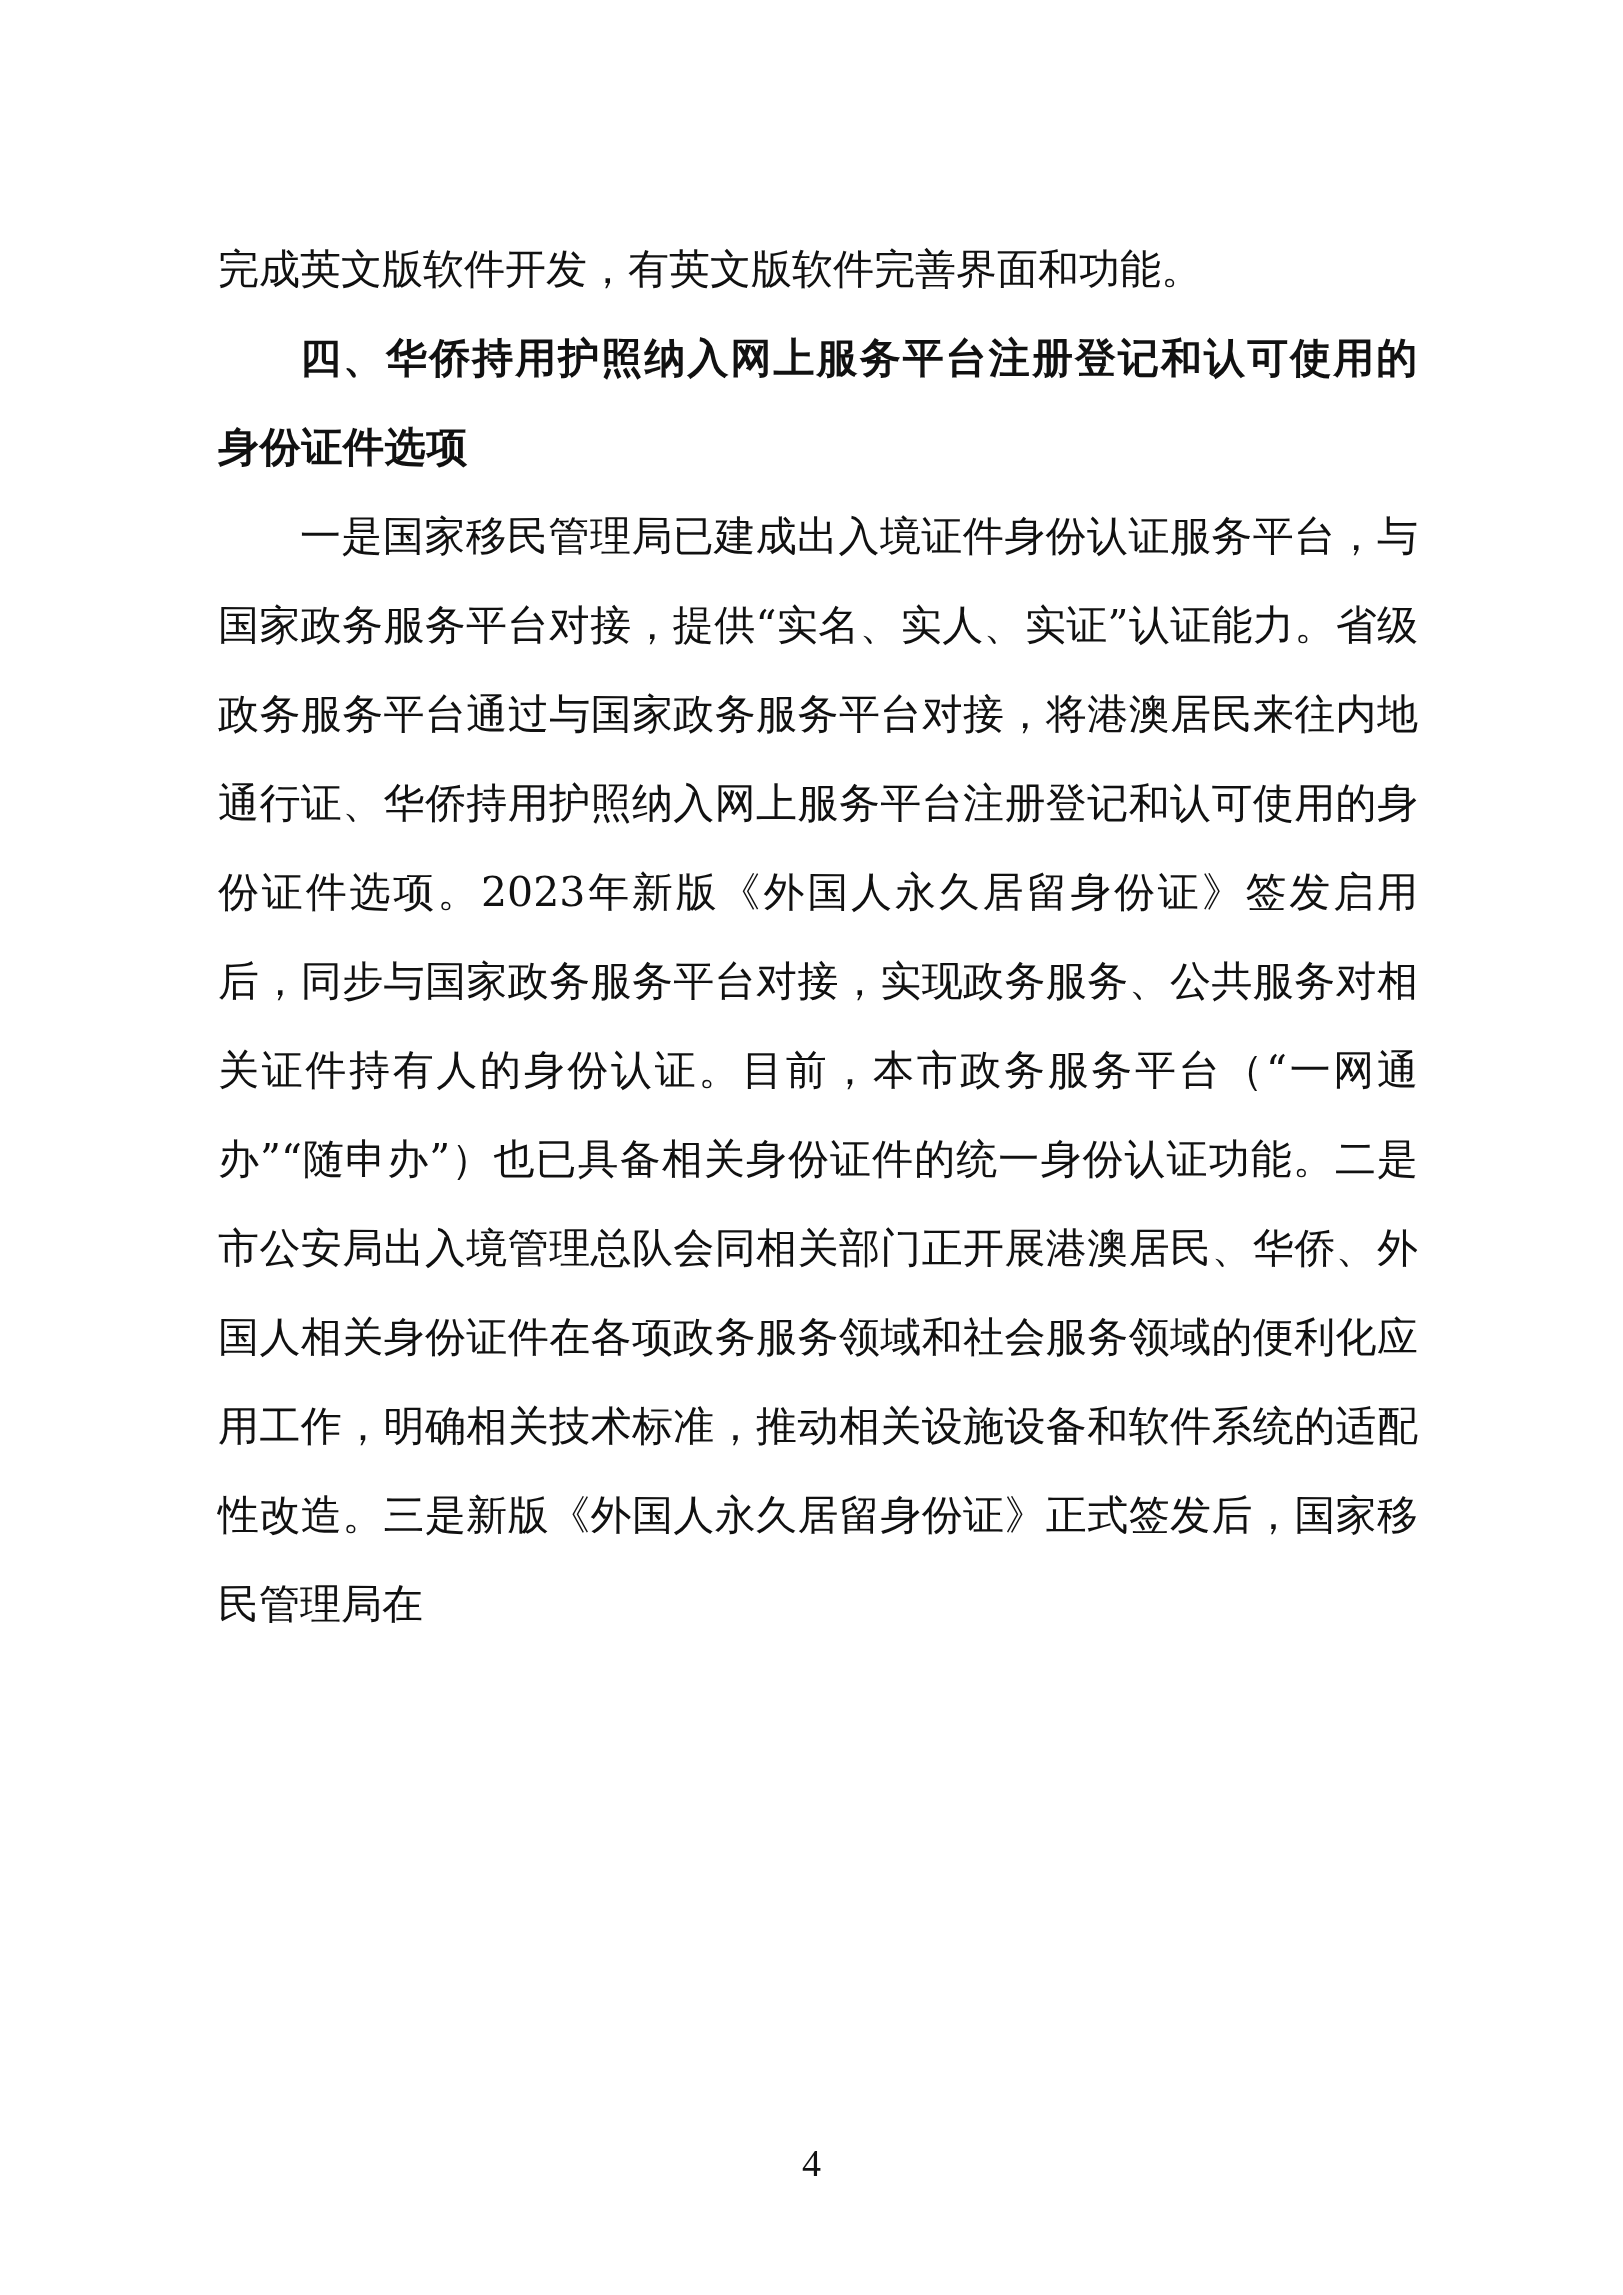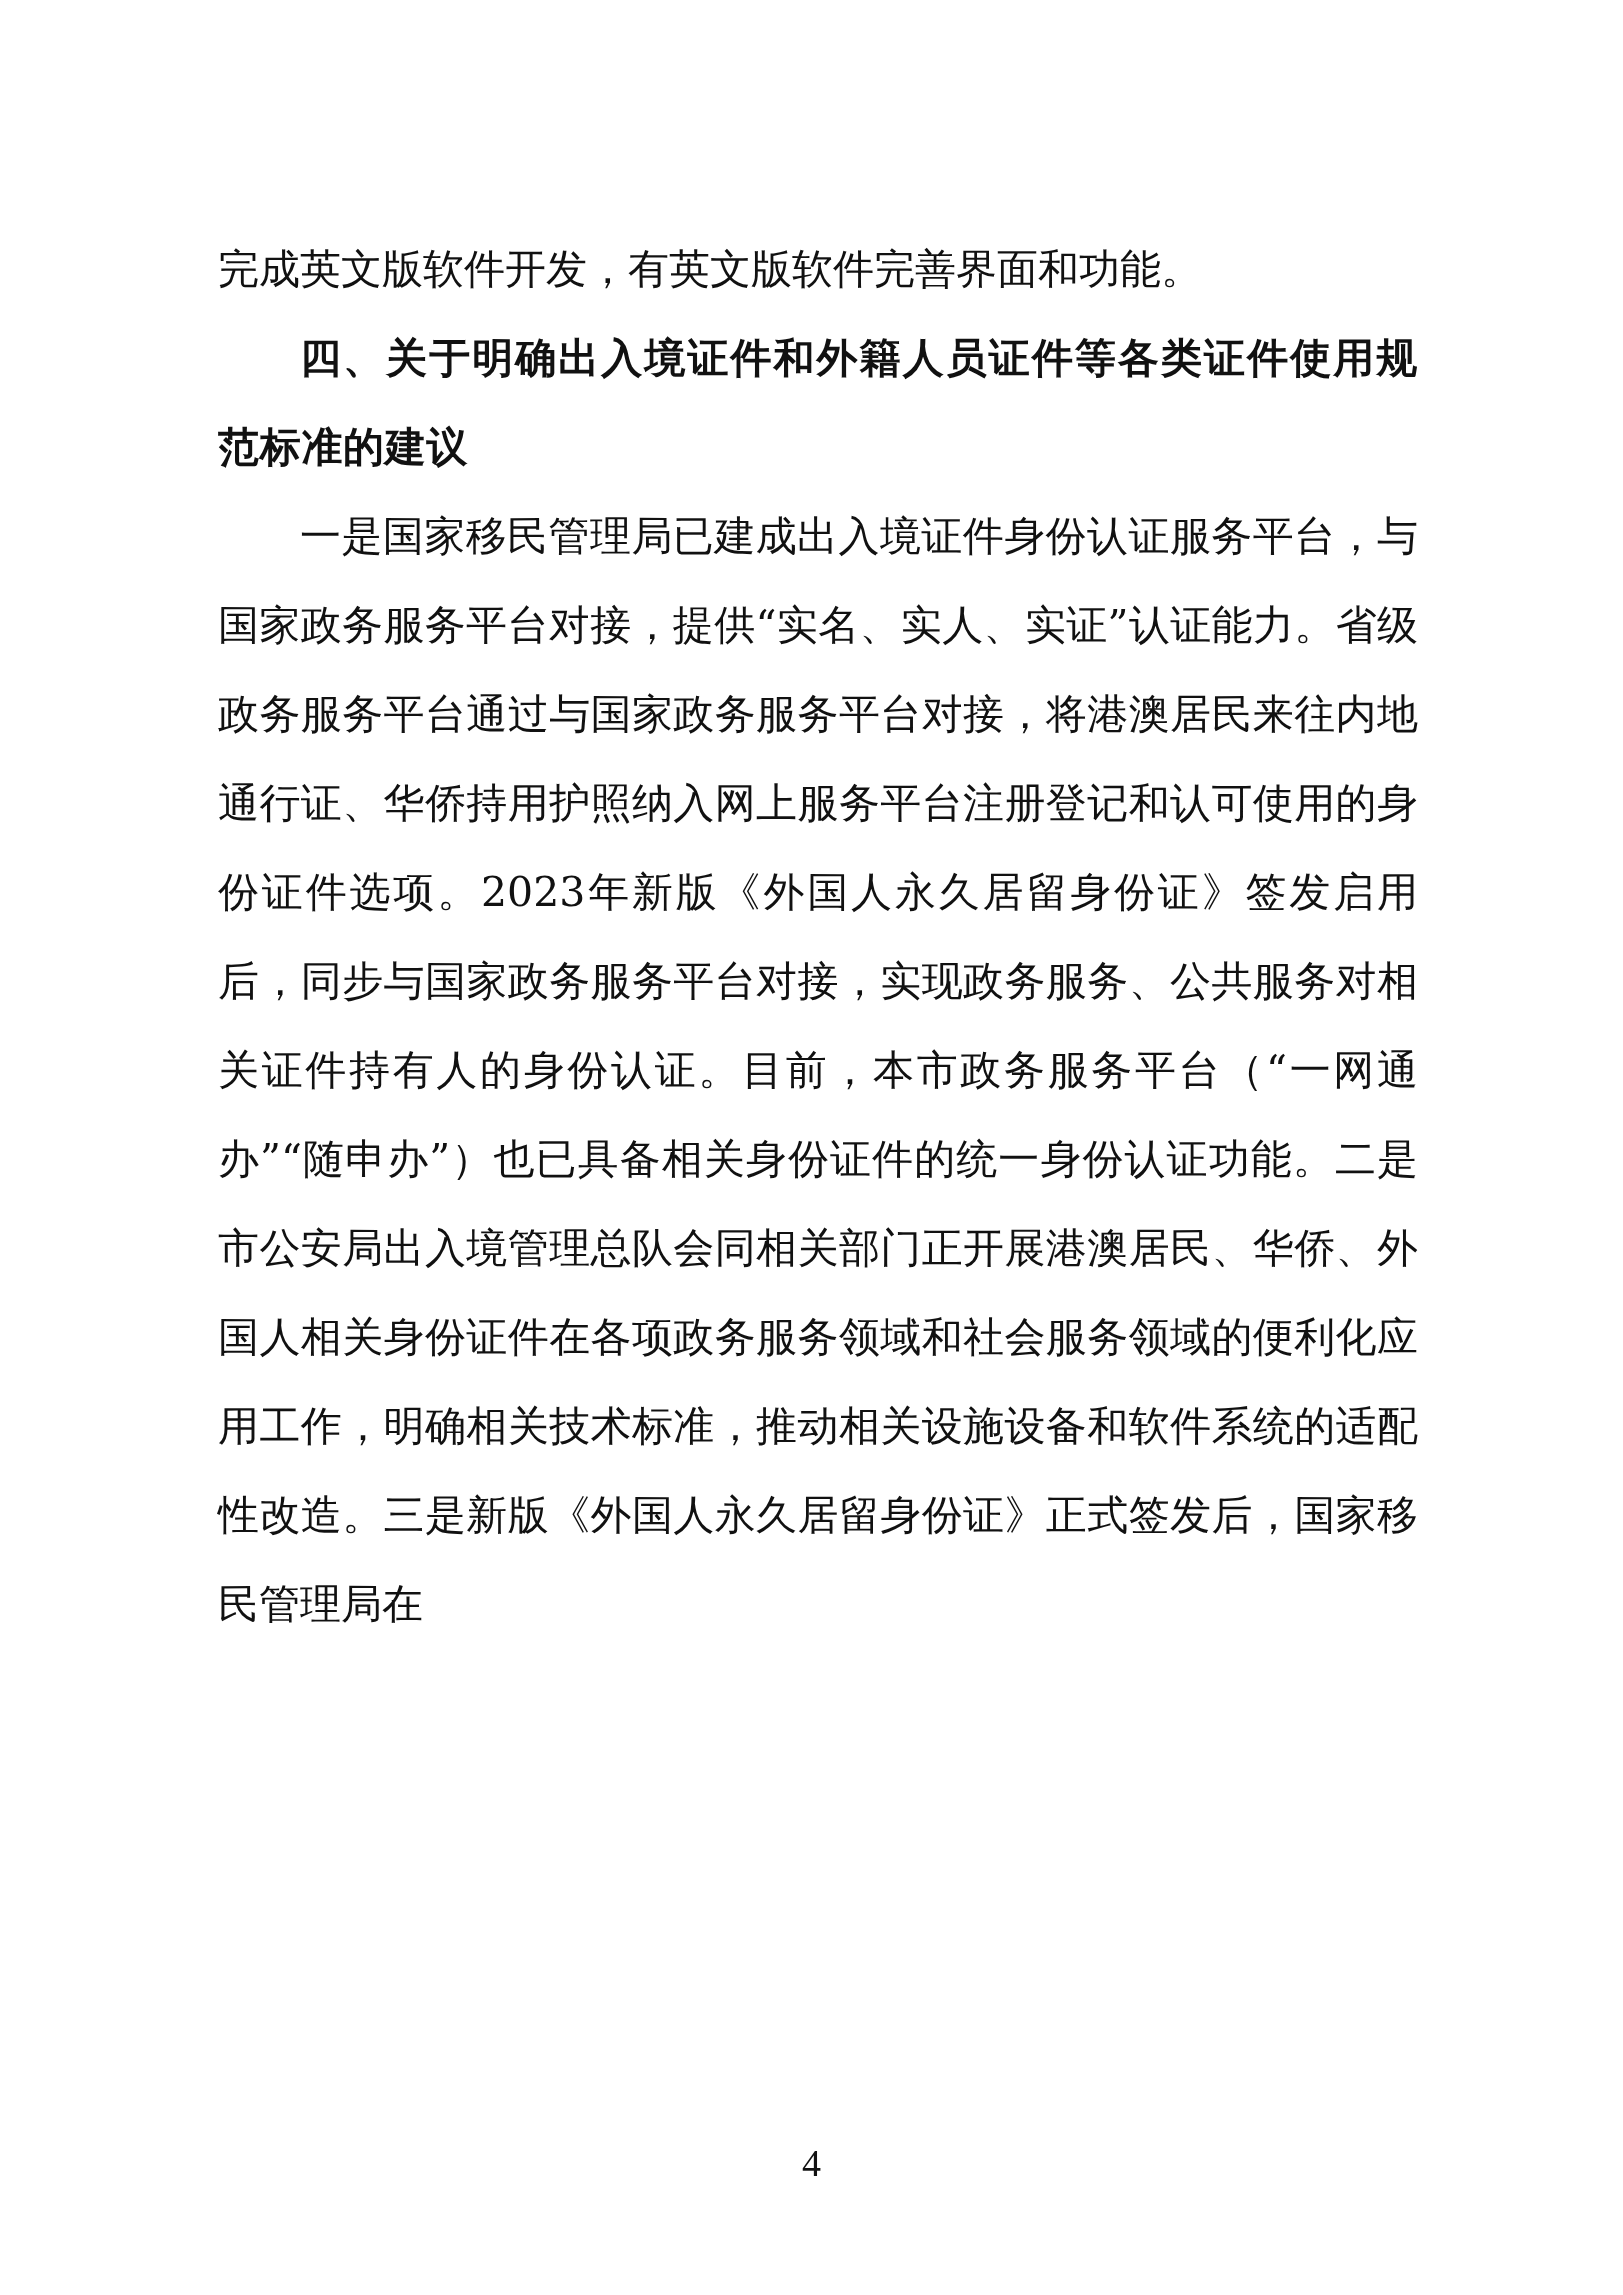--- a/index.html
+++ b/index.html
@@ -21,18 +21,18 @@
     position: absolute; left: 0; width: 1623px; top: 2141px; text-align: center;
     font-family: "Liberation Serif", serif; font-size: 38px; color: #111;
   }
 </style>
 </head>
 <body>
 
 <div class="page">
   <div class="content">
     <p class="body">完成英文版软件开发，有英文版软件完善界面和功能。</p>
-    <p class="heading indent">四、关于明确出入境证件和外籍人员证件等各类证件使用规范标准的建议</p>
+    <p class="heading indent">四、华侨持用护照纳入网上服务平台注册登记和认可使用的身份证件选项</p>
     <p class="body indent">一是国家移民管理局已建成出入境证件身份认证服务平台，与国家政务服务平台对接，提供“实名、实人、实证”认证能力。省级政务服务平台通过与国家政务服务平台对接，将港澳居民来往内地通行证、华侨持用护照纳入网上服务平台注册登记和认可使用的身份证件选项。2023年新版《外国人永久居留身份证》签发启用后，同步与国家政务服务平台对接，实现政务服务、公共服务对相关证件持有人的身份认证。目前，本市政务服务平台（“一网通办”“随申办”）也已具备相关身份证件的统一身份认证功能。二是市公安局出入境管理总队会同相关部门正开展港澳居民、华侨、外国人相关身份证件在各项政务服务领域和社会服务领域的便利化应用工作，明确相关技术标准，推动相关设施设备和软件系统的适配性改造。三是新版《外国人永久居留身份证》正式签发后，国家移民管理局在</p>
   </div>
   <div class="page-number">4</div>
 </div>
 
 
 </body></html>

